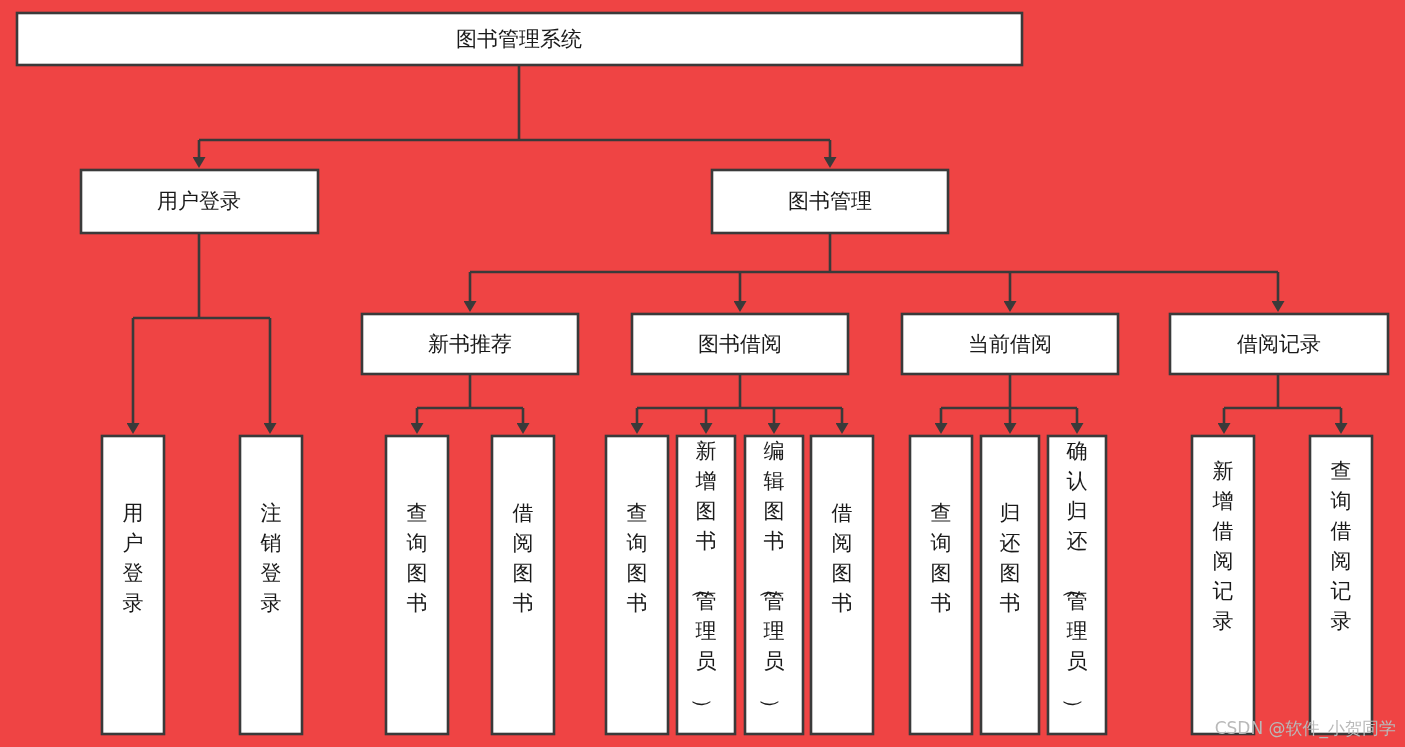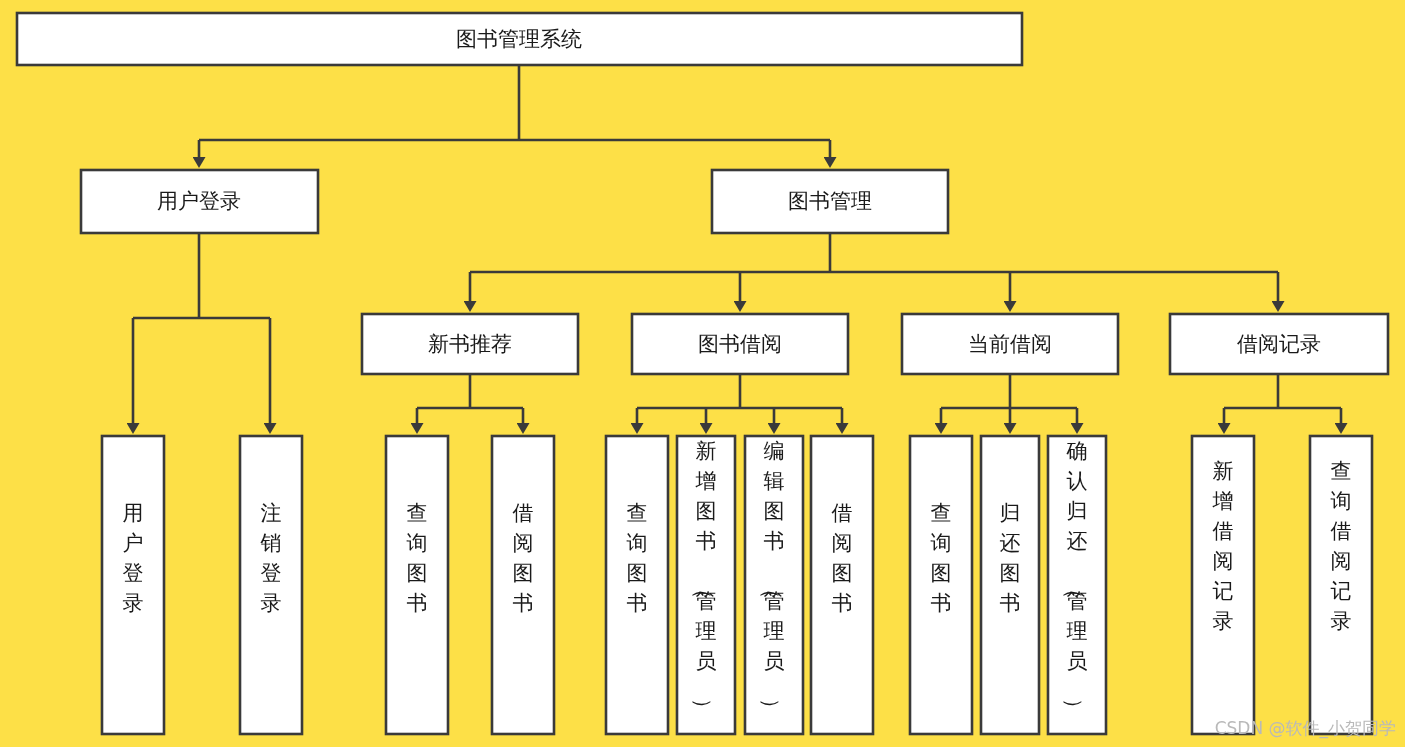--- a/index.html
+++ b/index.html
@@ -10,21 +10,21 @@
   body {
     width: 1405px;
     height: 747px;
     font-family: "DejaVu Sans", "Liberation Sans", sans-serif;
     overflow: hidden;
   }
   #diagram-root {
     position: relative;
     width: 1405px;
     height: 747px;
-    background: #fde047;
+    background: #ef4444;
   }
   svg#tree-svg {
     position: absolute;
     left: 0;
     top: 0;
     width: 1405px;
     height: 747px;
     display: block;
   }
   .node-box {

